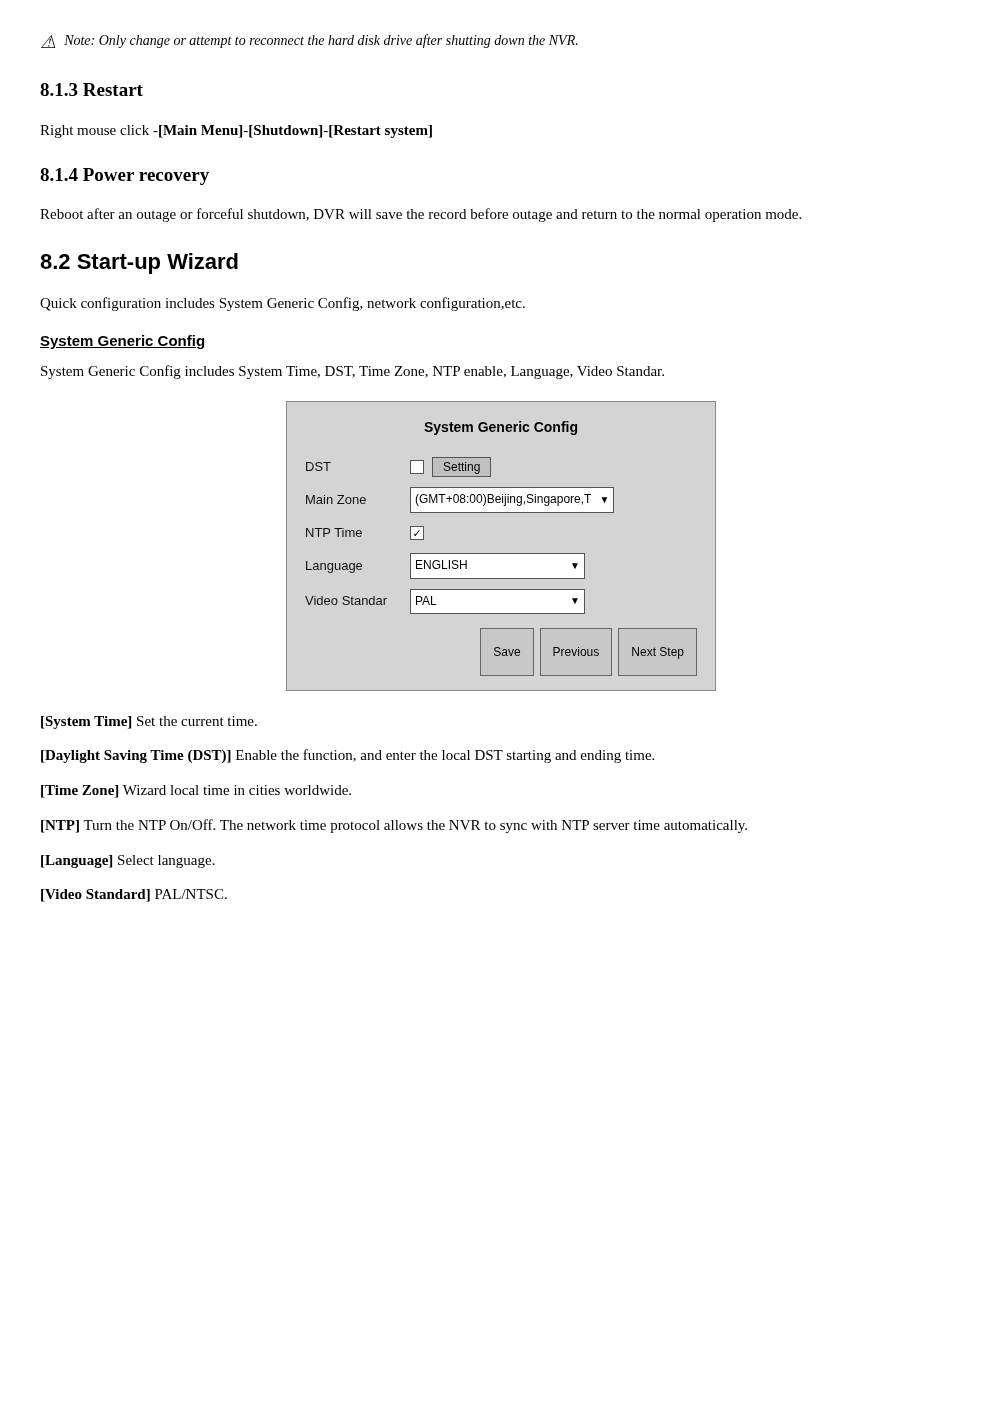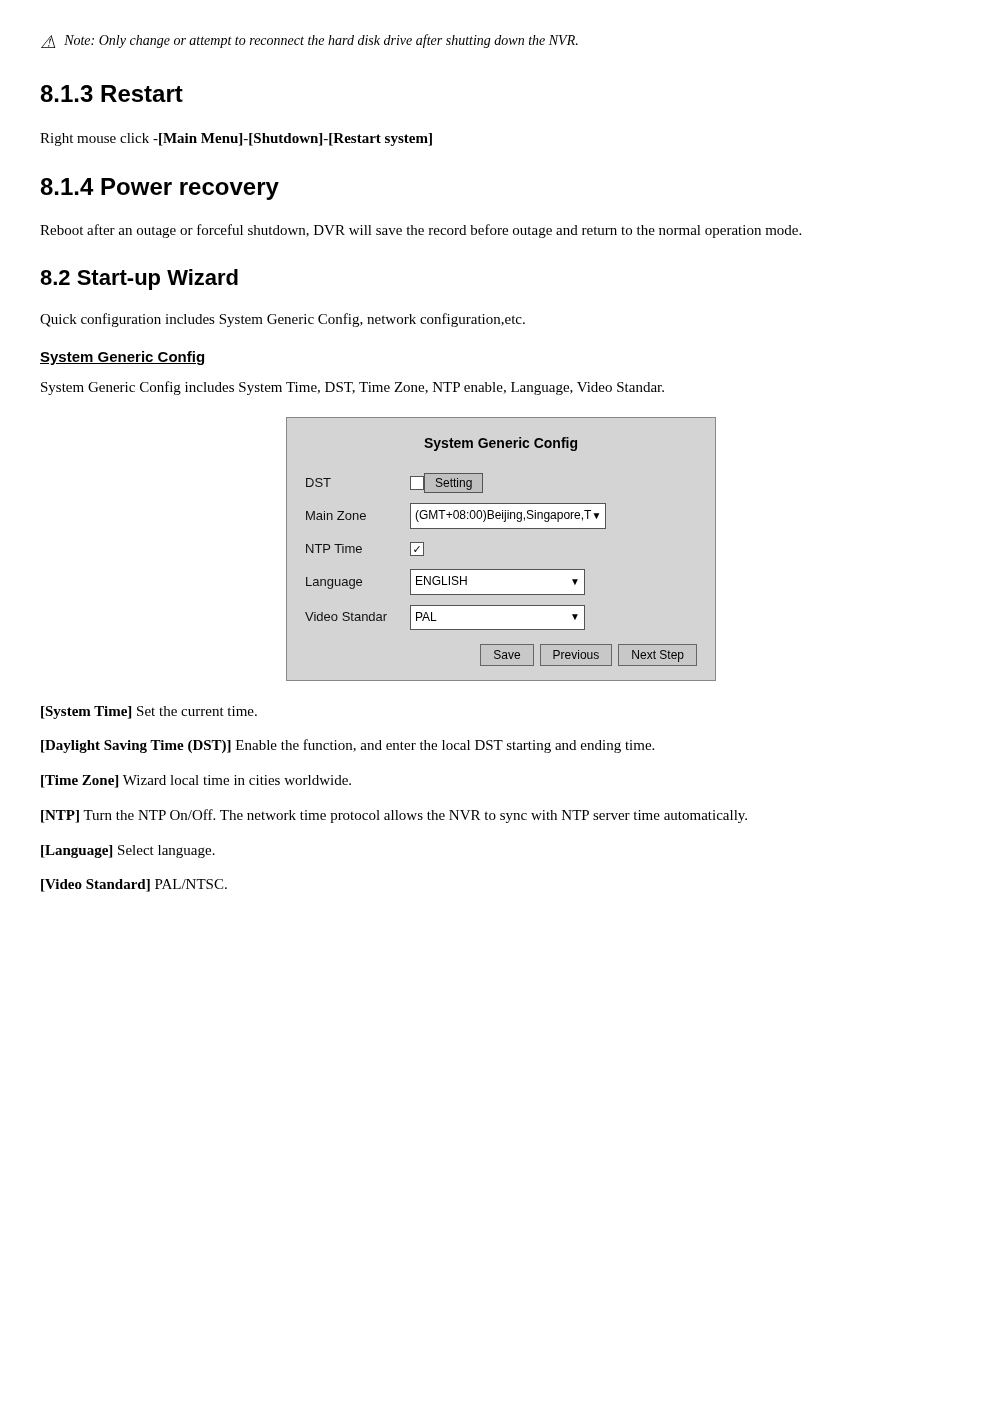--- a/index.html
+++ b/index.html
@@ -27,24 +27,24 @@
       font-size: 14px;
       text-align: right;
     }
     h2 {
       font-size: 22px;
       font-weight: bold;
       margin: 18px 0 12px 0;
       font-family: Arial, sans-serif;
     }
     h3 {
-      font-size: 24px;
+      font-size: 19px;
       font-weight: bold;
       margin: 18px 0 12px 0;
-      font-family: Liberation Sans, sans-serif;
+      font-family: Liberation Serif, serif;
     }
     .section-header-underline {
       font-weight: bold;
       font-size: 15px;
       text-decoration: underline;
       margin: 14px 0 6px 0;
       font-family: Arial, sans-serif;
     }
     p {
       margin-bottom: 14px;
@@ -88,21 +88,21 @@
       background: #fff;
       border: 1px solid #555;
       padding: 2px 8px;
       font-size: 12px;
       display: inline-block;
       min-width: 160px;
     }
     .dst-row {
       display: flex;
       align-items: center;
-      gap: 0;
+      gap: 8px;
     }
     .dst-checkbox {
       width: 14px;
       height: 14px;
       border: 1px solid #555;
       background: #fff;
       display: inline-block;
     }
     .setting-btn {
       background: #c0c0c0;
@@ -113,20 +113,21 @@
     }
     .dropdown-field {
       background: #fff;
       border: 1px solid #555;
       padding: 2px 4px;
       font-size: 12px;
       display: inline-flex;
       align-items: center;
       min-width: 175px;
       justify-content: space-between;
+      gap: 8px;
     }
     .dropdown-arrow {
       font-size: 10px;
     }
     .ntp-checkbox {
       width: 14px;
       height: 14px;
       border: 1px solid #555;
       background: #fff;
       display: inline-flex;
@@ -136,21 +137,21 @@
     }
     .config-buttons {
       display: flex;
       justify-content: flex-end;
       gap: 6px;
       margin-top: 14px;
     }
     .config-btn {
       background: #c8c8c8;
       border: 1px solid #666;
-      padding: 3px 12px;
+      padding: 16px 12px;
       font-size: 12px;
       cursor: pointer;
       font-family: Arial, sans-serif;
     }
     .desc-para {
       margin-bottom: 10px;
       font-size: 15px;
       line-height: 1.65;
     }
     .desc-para span.bold {

